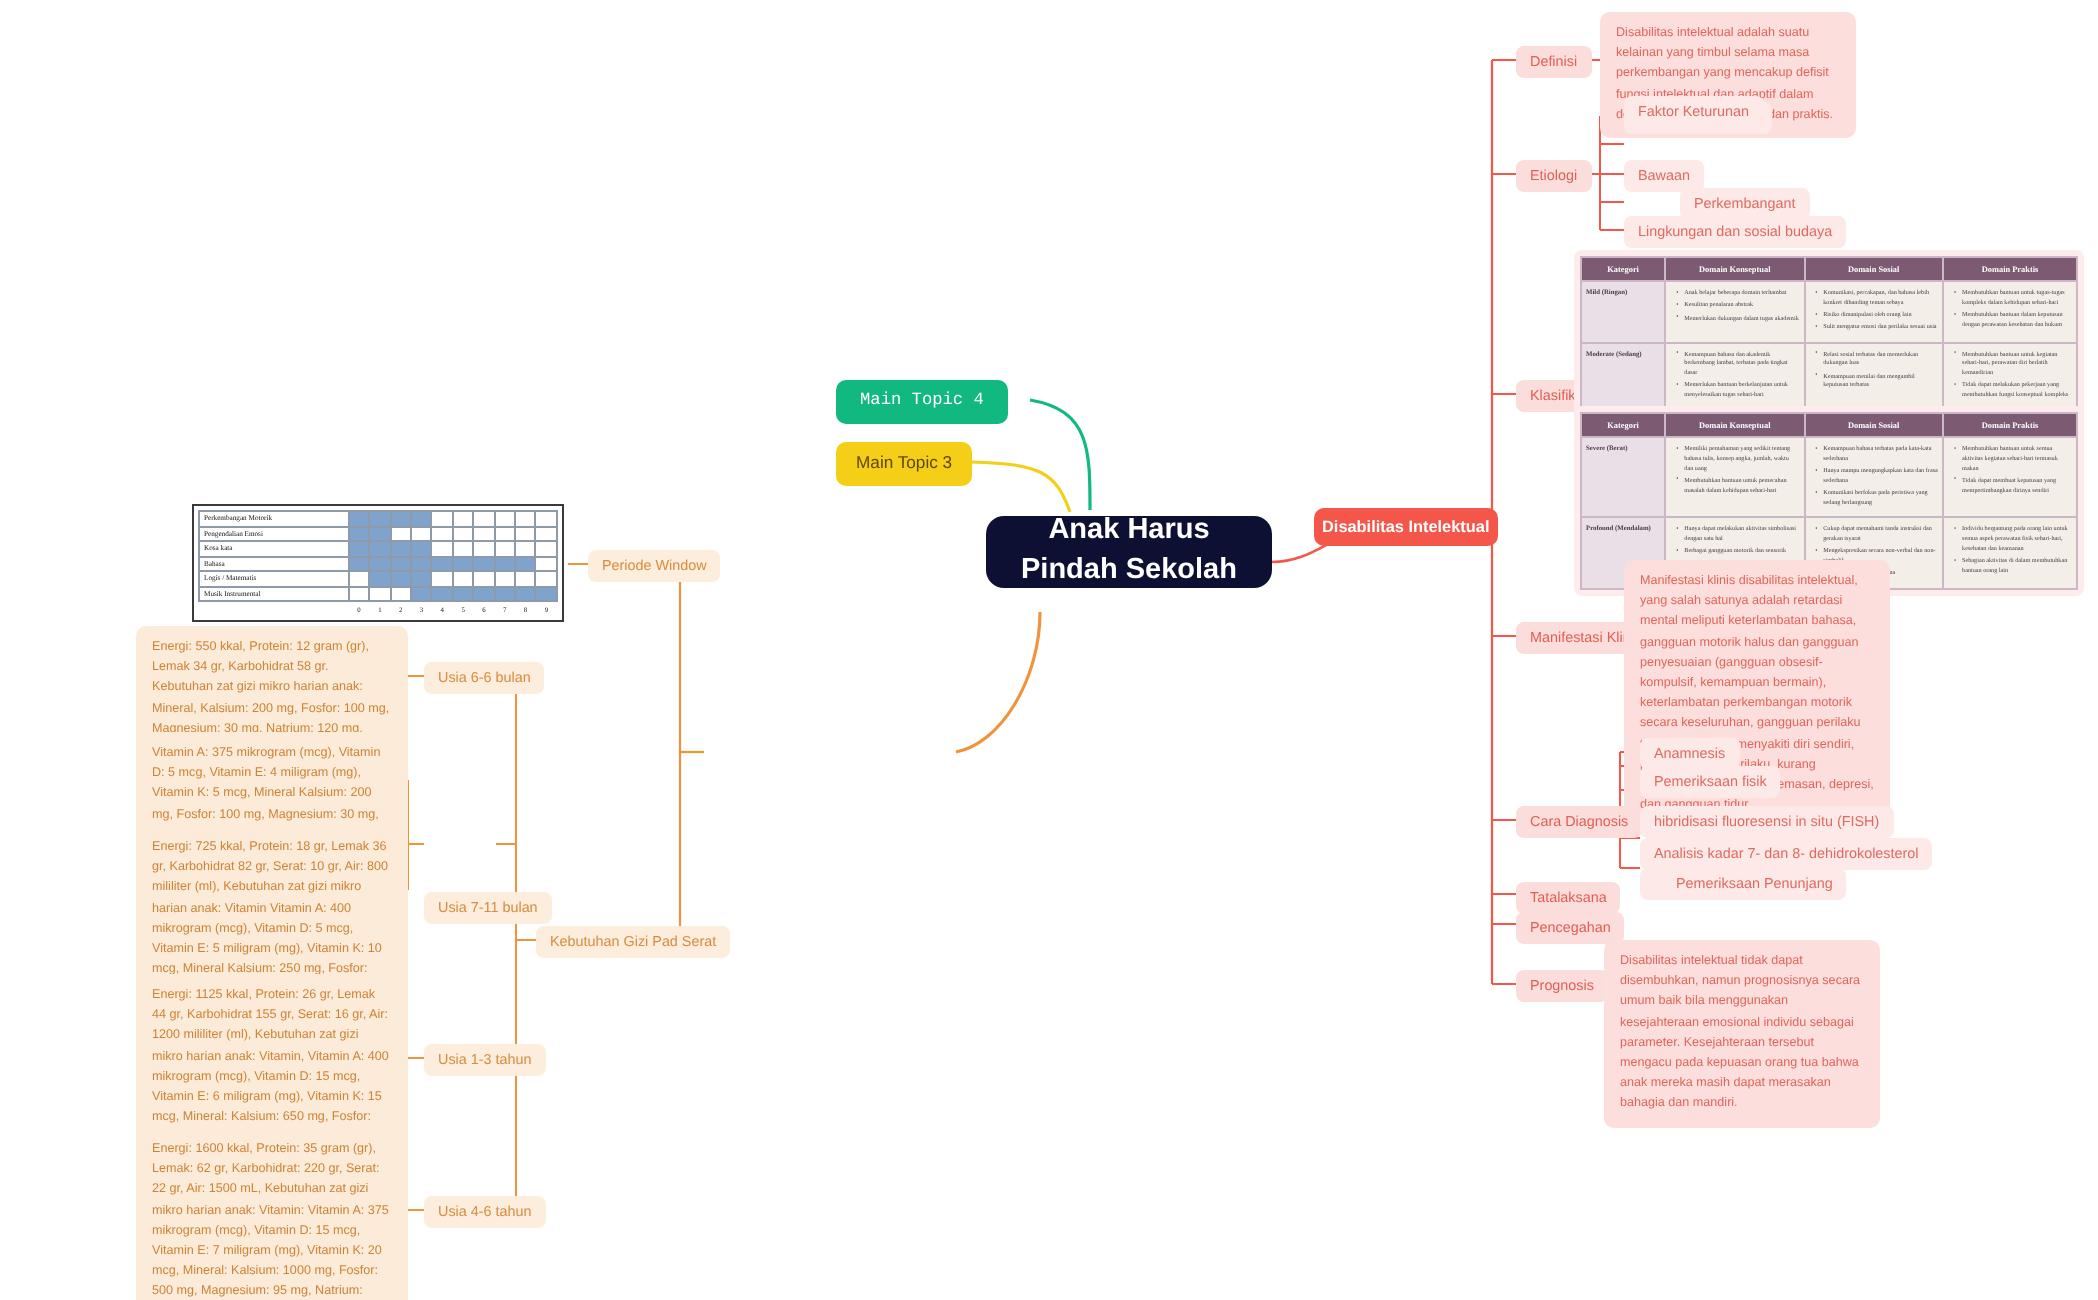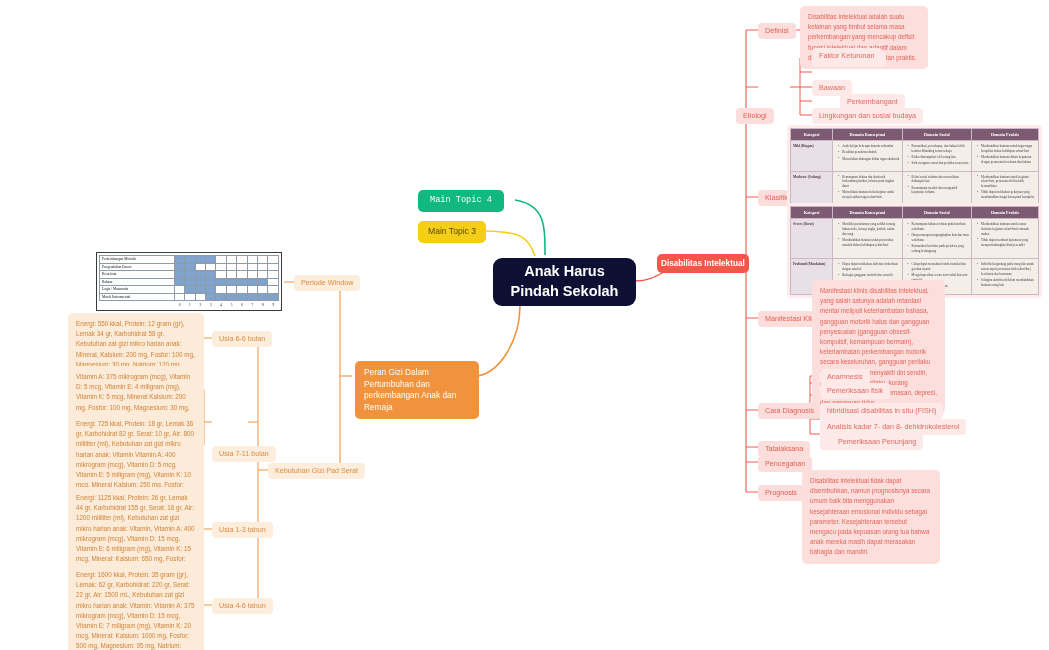--- a/index.html
+++ b/index.html
@@ -167,21 +167,21 @@
     <path d="M258,338 L248,338 M258,422 L248,422 M258,529 L248,529 M258,605 L248,605" stroke="#f0933c" stroke-width="1" fill="none"></path>
 
     <path d="M212,338 L204,338" stroke="#f0933c" stroke-width="1" fill="none"></path>
     <path d="M212,422 L204,422" stroke="#f0933c" stroke-width="1" fill="none"></path>
     <path d="M204,390 L204,445" stroke="#f0933c" stroke-width="1" fill="none"></path>
     <path d="M204,390 L196,390 M204,445 L196,445" stroke="#f0933c" stroke-width="1" fill="none"></path>
     <path d="M212,529 L204,529" stroke="#f0933c" stroke-width="1" fill="none"></path>
     <path d="M212,605 L204,605" stroke="#f0933c" stroke-width="1" fill="none"></path>
   </svg>
 
-  <div class="node central" style="left:493px; top:258px; width:143px; height:48px;">
+  <div class="node central" style="left:493px; top:258px; width:143px; height:36px;">
     <span>Anak Harus Pindah Sekolah</span>
   </div>
 
   <div class="node pill pill-green" style="left:418px; top:190px;">
     <span>Main Topic 4</span>
   </div>
   <div class="node pill pill-yellow" style="left:418px; top:221px;">
     <span>Main Topic 3</span>
   </div>
 
@@ -189,21 +189,21 @@
     <span>Disabilitas Intelektual</span>
   </div>
 
   <div class="node pill pill-rose" style="left:758px; top:23px;">
     <span>Definisi</span>
   </div>
   <div class="node para para-rose" style="left:800px; top:6px; width:128px;">
     <span>Disabilitas intelektual adalah suatu kelainan yang timbul selama masa perkembangan yang mencakup defisit fungsi intelektual dan adaptif dalam domain konseptual, sosial, dan praktis.</span>
   </div>
 
-  <div class="node pill pill-rose" style="left:736px; top:80px;margin-top:28px;">
+  <div class="node pill pill-rose" style="left:758px; top:80px;">
     <span>Etiologi</span>
   </div>
   <div class="node pill pill-rose2" style="left:812px; top:51px;font-family:Liberation Serif, serif;">
     <span>Kelainan Kromosom</span>
   </div>
   <div class="node pill pill-rose2" style="left:812px; top:48px;">
     <span>Faktor Keturunan</span>
   </div>
   <div class="node pill pill-rose2" style="left:812px; top:80px;">
     <span>Bawaan</span>
@@ -347,21 +347,21 @@
   <div class="node pill pill-rose" style="left:758px; top:403px;">
     <span>Cara Diagnosis</span>
   </div>
   <div class="node pill pill-rose2" style="left:820px; top:369px;">
     <span>Anamnesis</span>
   </div>
   <div class="node pill pill-rose2" style="left:820px; top:383px;">
     <span>Pemeriksaan fisik</span>
   </div>
   <div class="node pill pill-rose2" style="left:820px; top:403px;">
-    <span>hibridisasi disabilitas in situ (FISH)</span>
+    <span>hibridisasi fluoresensi in situ (FISH)</span>
   </div>
   <div class="node pill pill-rose2" style="left:820px; top:419px;">
     <span>Analisis kadar 7- dan 8- dehidrokolesterol</span>
   </div>
   <div class="node pill pill-rose2" style="left:820px; top:434px;padding-left:18px;">
     <span>Pemeriksaan Penunjang</span>
   </div>
 
   <div class="node pill pill-rose" style="left:758px; top:441px;">
     <span>Tatalaksana</span>
@@ -370,23 +370,20 @@
     <span>Pencegahan</span>
   </div>
 
   <div class="node pill pill-rose" style="left:758px; top:485px;">
     <span>Prognosis</span>
   </div>
   <div class="node para para-rose" style="left:802px; top:470px; width:138px;">
     <span>Disabilitas intelektual tidak dapat disembuhkan, namun prognosisnya secara umum baik bila menggunakan kesejahteraan emosional individu sebagai parameter. Kesejahteraan tersebut mengacu pada kepuasan orang tua bahwa anak mereka masih dapat merasakan bahagia dan mandiri.</span>
   </div>
 
-  <div class="node pill pill-orange" style="left:355px; top:361px; width:124px;">
-    <span>Peran Gizi Dalam Pertumbuhan dan perkembangan Anak dan Remaja</span>
-  </div>
 
   <div class="node pill pill-orange-soft" style="left:294px; top:275px;">
     <span>Periode Window</span>
   </div>
 
   <div class="node gantt" style="left:96px; top:252px; width:186px; height:59px;">
     <table>
       <tbody>
         <tr>
           <td class="lbl">Perkembangan Motorik</td>

